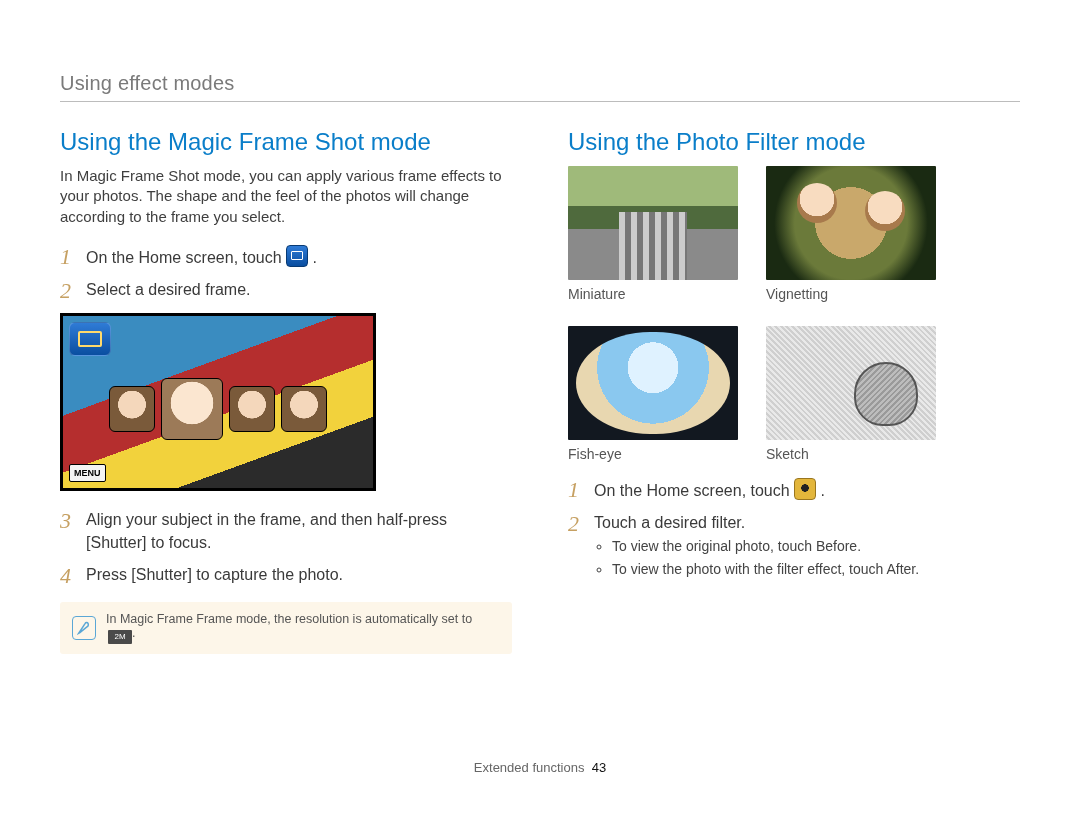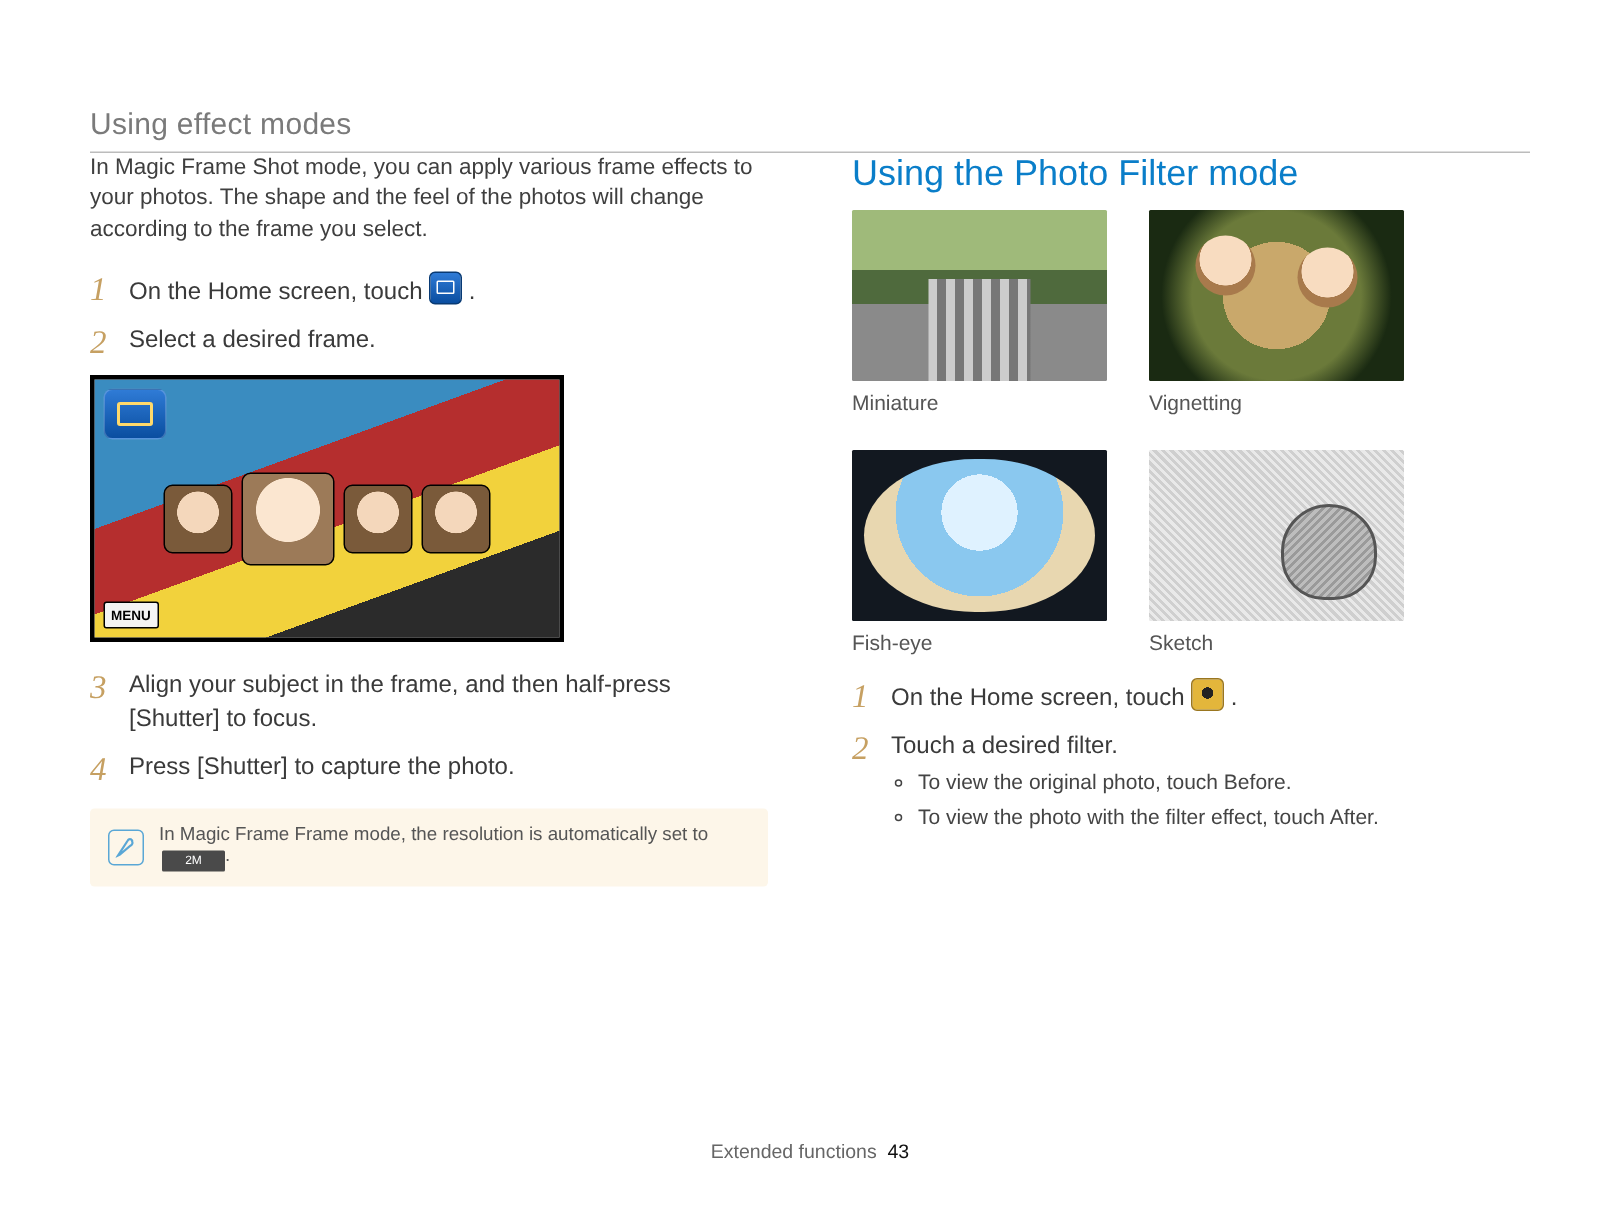--- a/index.html
+++ b/index.html
@@ -17,20 +17,21 @@
     padding: 72px 60px 40px 60px;
   }
   .breadcrumb {
     font-family: "Arial Narrow", Arial, sans-serif;
     font-size: 20px;
     font-weight: 300;
     color: #7a7a7a;
     letter-spacing: 0.2px;
     border-bottom: 1px solid #bcbcbc;
     padding-bottom: 6px;
+    margin-bottom: 26px;
   }
   .columns {
     display: flex;
     gap: 56px;
   }
   .col {
     flex: 1;
     min-width: 0;
   }
   .section-title {
@@ -163,21 +164,21 @@
     border-radius: 4px;
     display: flex;
     align-items: center;
     justify-content: center;
     color: #5aa7d6;
     flex-shrink: 0;
   }
   .note-icon svg { width: 14px; height: 14px; }
   .note-res-icon {
     display: inline-block;
-    width: 42px; height: 14px;
+    width: 24px; height: 14px;
     background: #4a4a4a;
     color: #fff;
     font-size: 8px;
     text-align: center;
     line-height: 14px;
     border-radius: 1px;
     vertical-align: -2px;
     margin-left: 2px;
   }
   .filter-grid {
@@ -262,20 +263,21 @@
 </head>
 <body>
 
 <div class="page">
 
   <div class="breadcrumb">Using effect modes</div>
 
   <div class="columns">
 
     <div class="col">
+      <h2 class="section-title">Using the Magic Frame Shot mode</h2>
       <p class="body-text">In Magic Frame Shot mode, you can apply various frame effects to your photos. The shape and the feel of the photos will change according to the frame you select.</p>
 
       <ol class="steps">
         <li class="step">
           <span class="step-num">1</span>
           <span class="step-text">
             <span>On the Home screen, touch </span>
             <span class="inline-icon icon-blue"></span>
             <span>.</span>
           </span>

